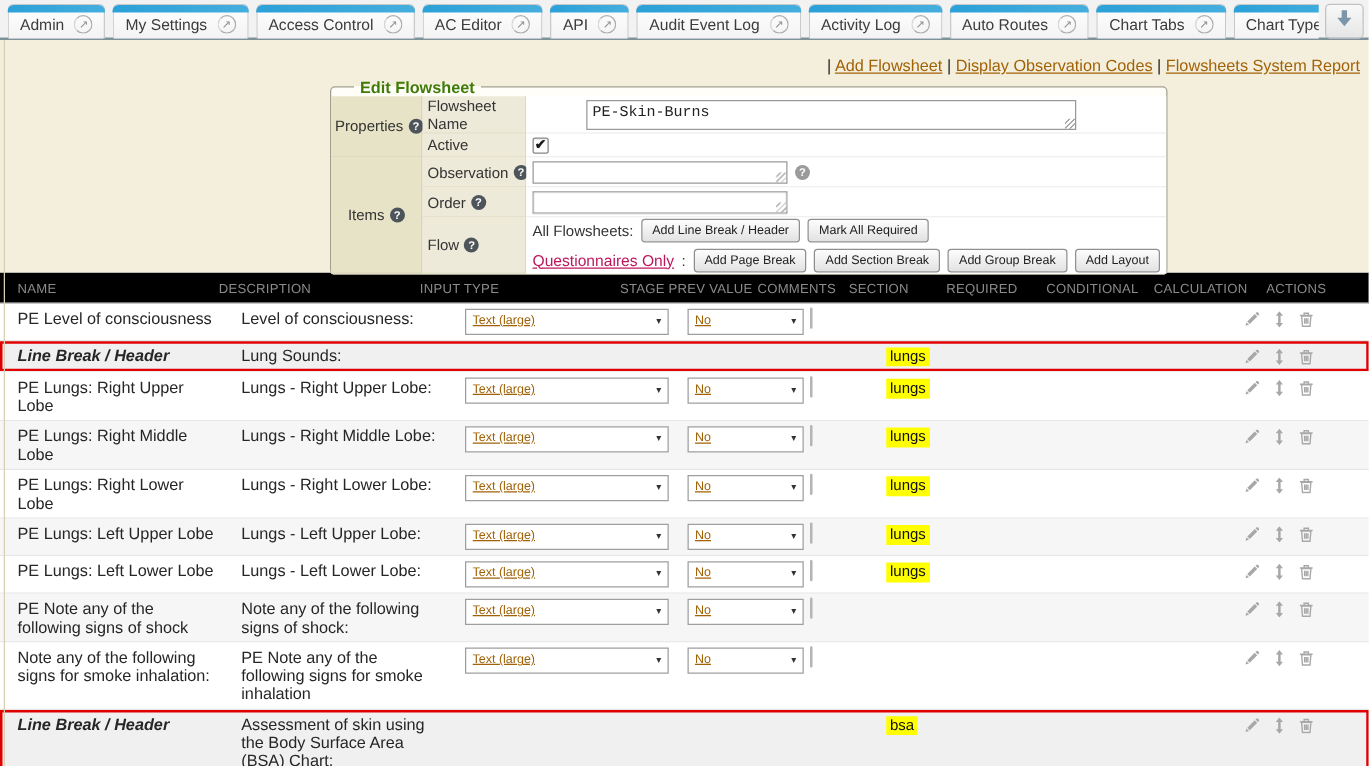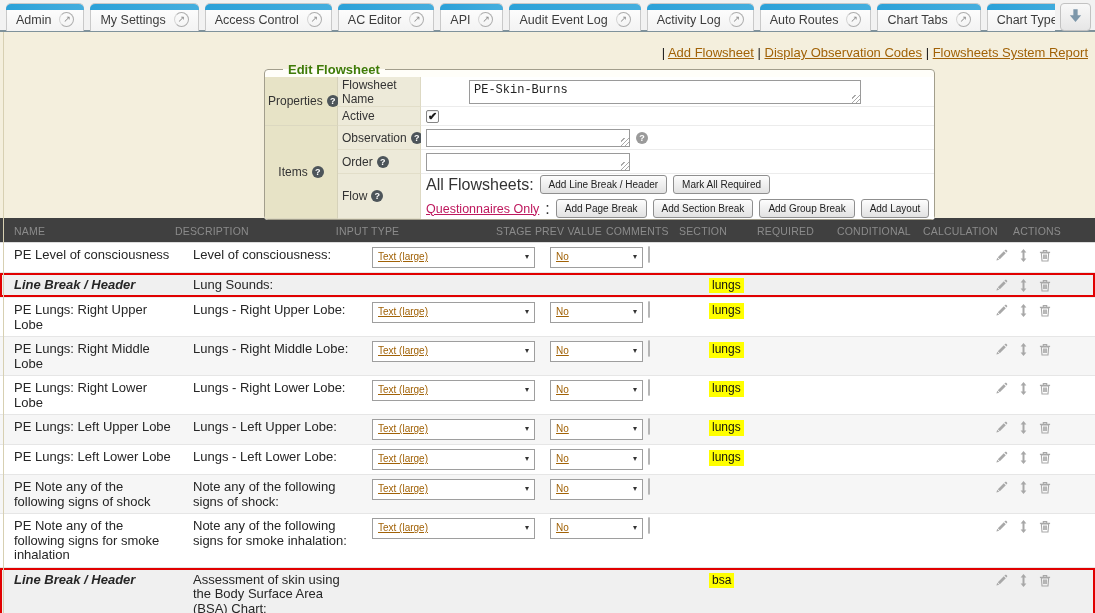--- a/index.html
+++ b/index.html
@@ -62,34 +62,34 @@
             color:#222; padding:2px 4px; background:transparent; }
   .grip { position:absolute; right:0; bottom:0; width:8px; height:8px;
           background:repeating-linear-gradient(135deg,transparent 0 2px,#aaa 2px 3px); }
   .fn-area { width:392px; height:24px; }
   .sm-area { width:204px; height:18px; }
   .cb { width:13px; height:13px; border:1px solid #858585; border-radius:2px; background:#fdfdfd;
         font-size:11px; line-height:11px; text-align:center; color:#1a1a1a; font-weight:bold;
         cursor:pointer; box-shadow:inset 0 1px 1px rgba(0,0,0,.08); }
   .flowcell { flex-direction:column; align-items:flex-start; justify-content:center; gap:5px; }
   .flowline { display:flex; align-items:center; gap:6px; white-space:nowrap; }
-  .flow-grp-label { font-size:16px; color:#333; }
+  .flow-grp-label { font-size:12px; color:#333; }
   .q-only { text-decoration:underline; font-size:12.5px; color:#be185d; cursor:pointer; }
   .sbtn { font-family:"Liberation Sans",sans-serif; font-size:10px; color:#222;
           background:linear-gradient(#fdfdfd,#e2e2e2); border:1px solid #8f8f8f;
           border-radius:3px; padding:3px 8px; cursor:pointer; white-space:nowrap;text-align:center; }
   .btns { display:flex; gap:6px; }
 
   
   .grid { width:1095px; }
   .trow { display:flex; width:1095px; min-height:25px; background:#fff;
           border-bottom:1px solid #e6e6e6; }
   .trow.alt { background:#f6f6f6; }
   .trow.hl { background:#f0f0f0; box-shadow:inset 0 0 0 2px var(--red); border-bottom-color:transparent; }
-  .thead { min-height:22px; background:#404040; border-bottom:1px solid #dcdcdc;gap:12px; }
+  .thead { min-height:22px; background:#000000; border-bottom:1px solid #dcdcdc;gap:12px; }
   .thead .cell { font-size:10.5px; color:#8b8b8b; padding-top:6px; padding-bottom:3px;
                  letter-spacing:.2px; white-space:nowrap; }
   .cell { padding:5px 4px 4px 14px; font-size:13px; line-height:14.5px; color:#262626; }
   .c-name { width:179px; } .c-desc { width:179px; } .c-input { width:178px; }
   .c-stage { width:98px; } .c-comm { width:61px; } .c-sect { width:66px; }
   .c-req { width:68px; } .c-cond { width:74px; } .c-calc { width:78px; }
   .c-act { width:114px; display:flex; gap:10px; align-items:flex-start; padding-top:6px; }
   .hdr-name { font-weight:bold; font-style:italic; }
   .sel { height:21px; background:#fff; border:1px solid #9e9e9e; display:flex;
          align-items:center; justify-content:space-between; padding:0 5px; cursor:pointer;
@@ -530,22 +530,22 @@
               </svg>
             </span>
             <span class="aicon">
               <svg width="12" height="13" viewBox="0 0 12 13">
                 <path fill="none" stroke="#a8a8a8" stroke-width="1.1" d="M2.3 3.9h7.4l-.7 8.1H3zM.9 3.4h10.2M4.3 3V1.6h3.4V3M4.7 5.6v4.4M6 5.6v4.4M7.3 5.6v4.4"></path>
               </svg>
             </span>
           </div>
         </div>
         <div class="trow">
+          <div class="cell c-desc">Note any of the following signs for smoke inhalation:</div>
           <div class="cell c-name">PE Note any of the following signs for smoke inhalation</div>
-          <div class="cell c-desc">Note any of the following signs for smoke inhalation:</div>
           <div class="cell c-input">
             <div class="sel sel-lg">
               <span class="sv">Text (large)</span>
               <span class="ar">▾</span>
             </div>
           </div>
           <div class="cell c-stage">
             <div class="sel sel-sm">
               <span class="sv">No</span>
               <span class="ar">▾</span>

